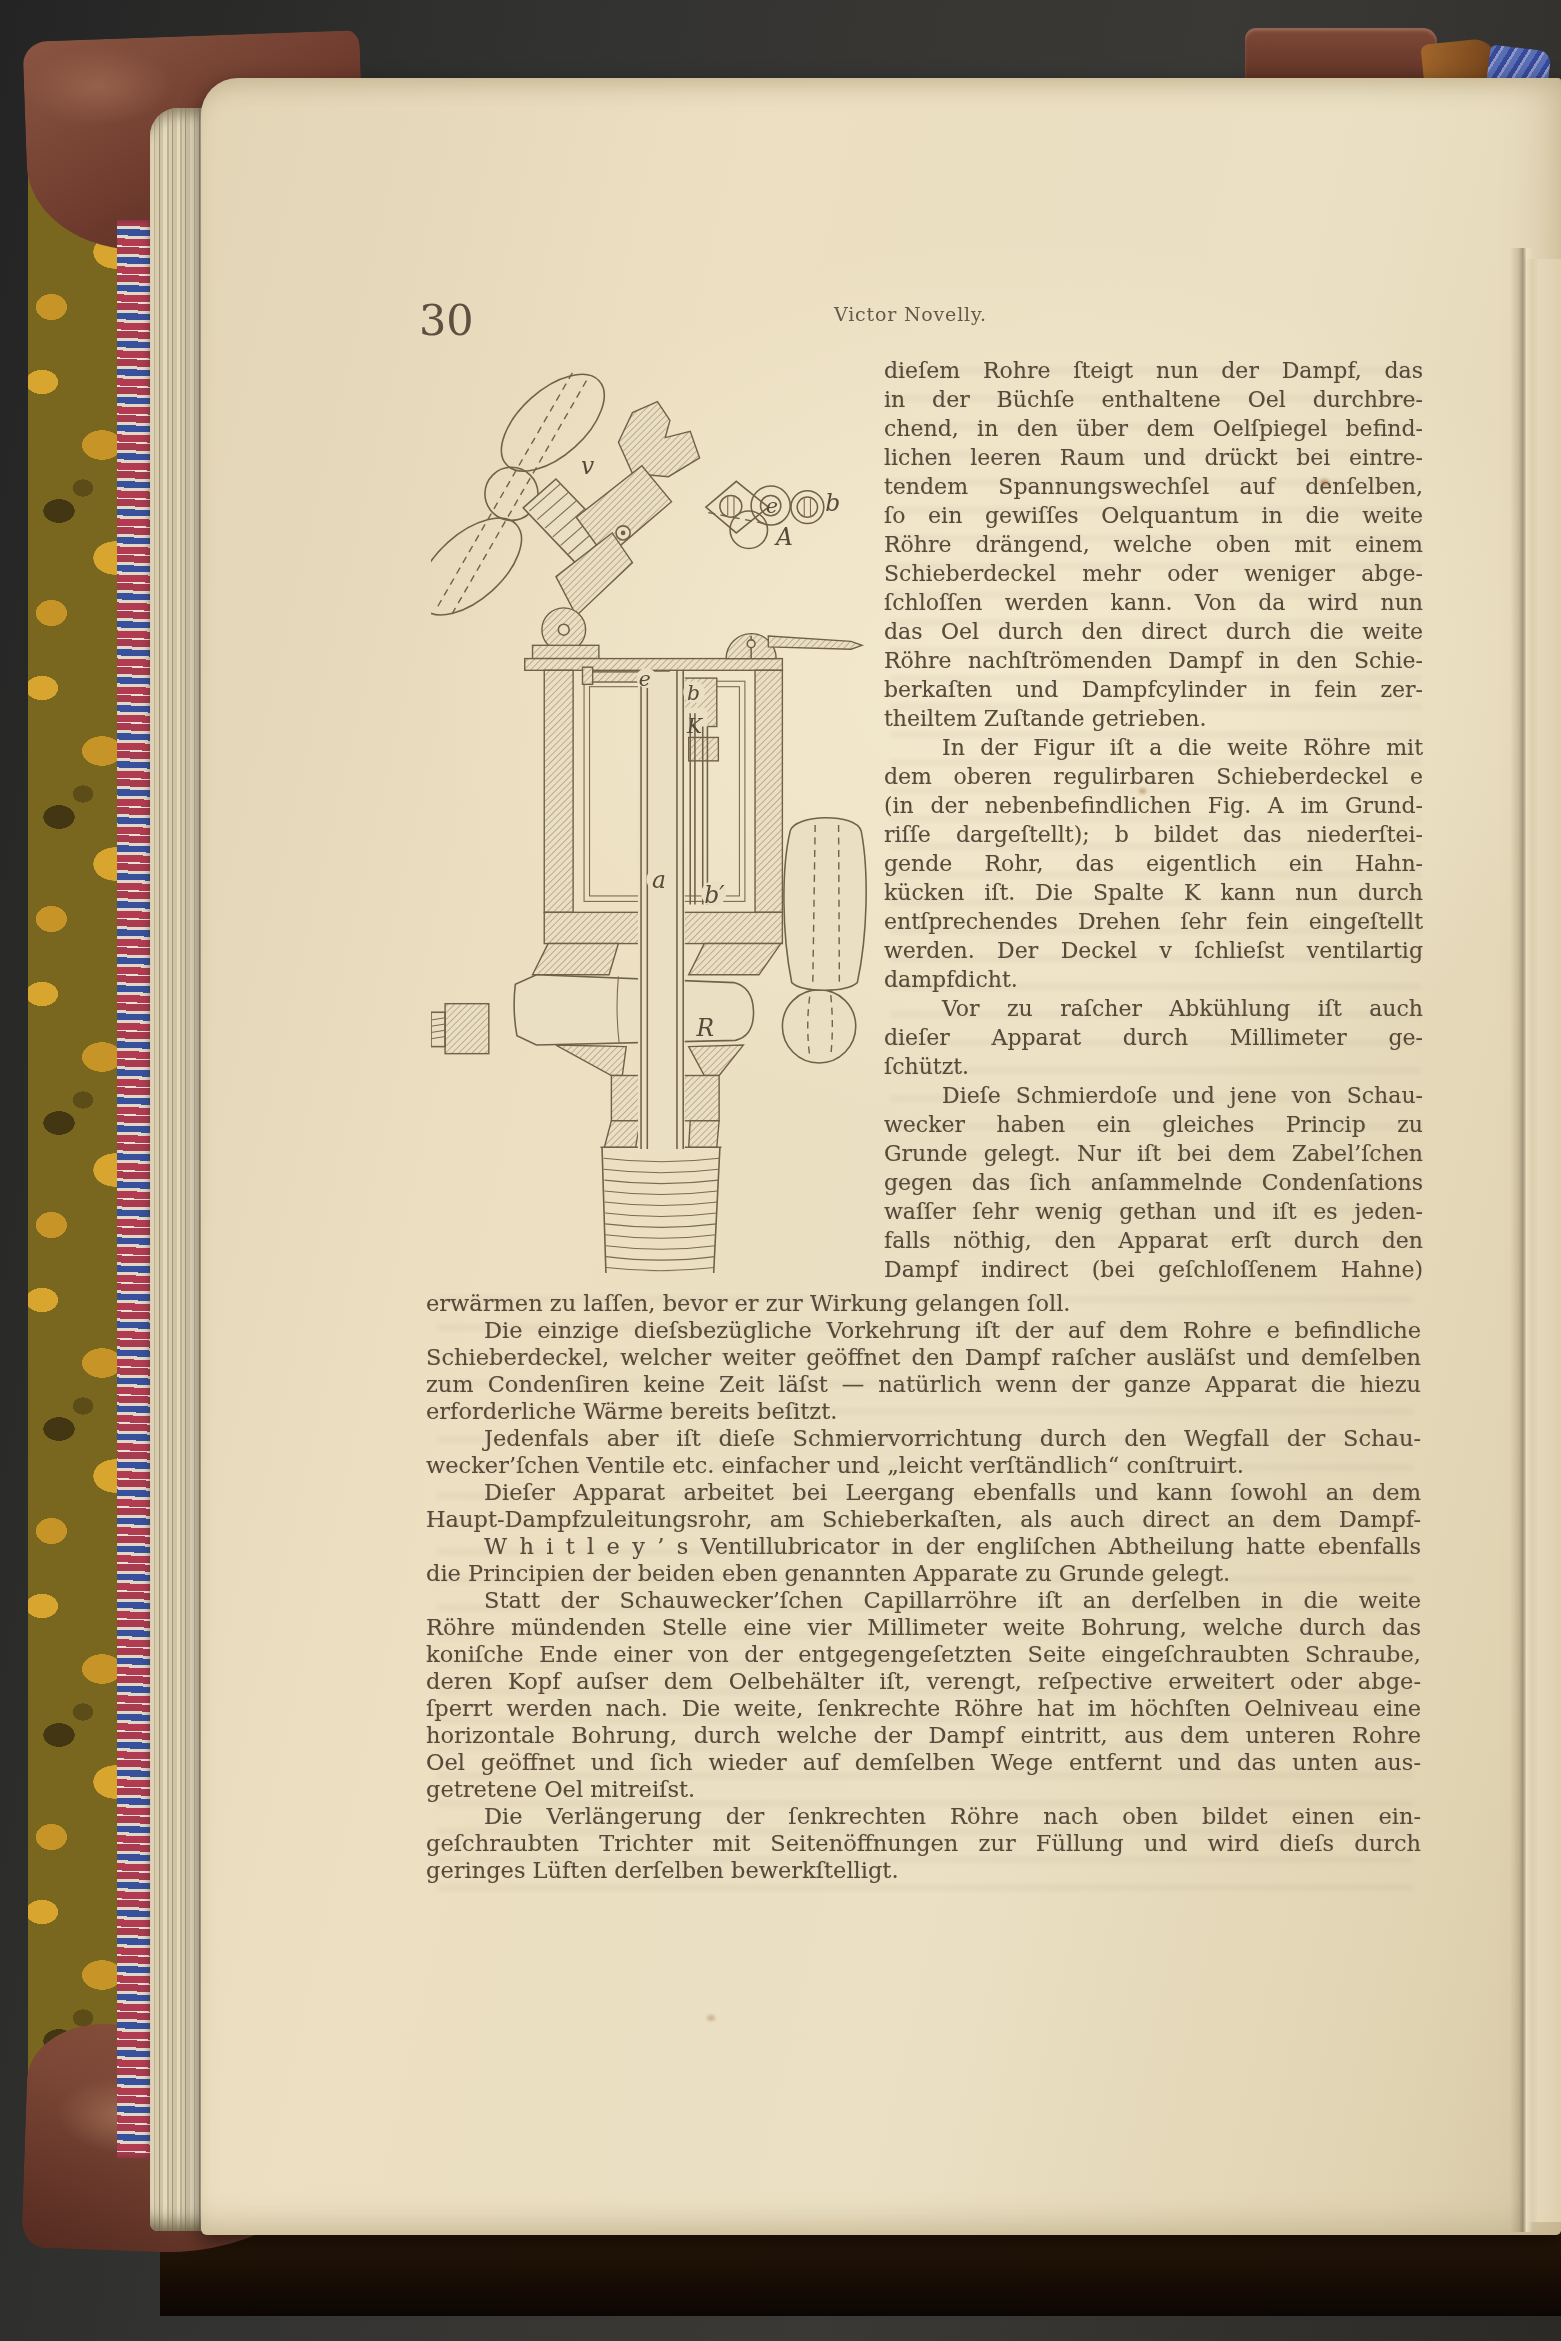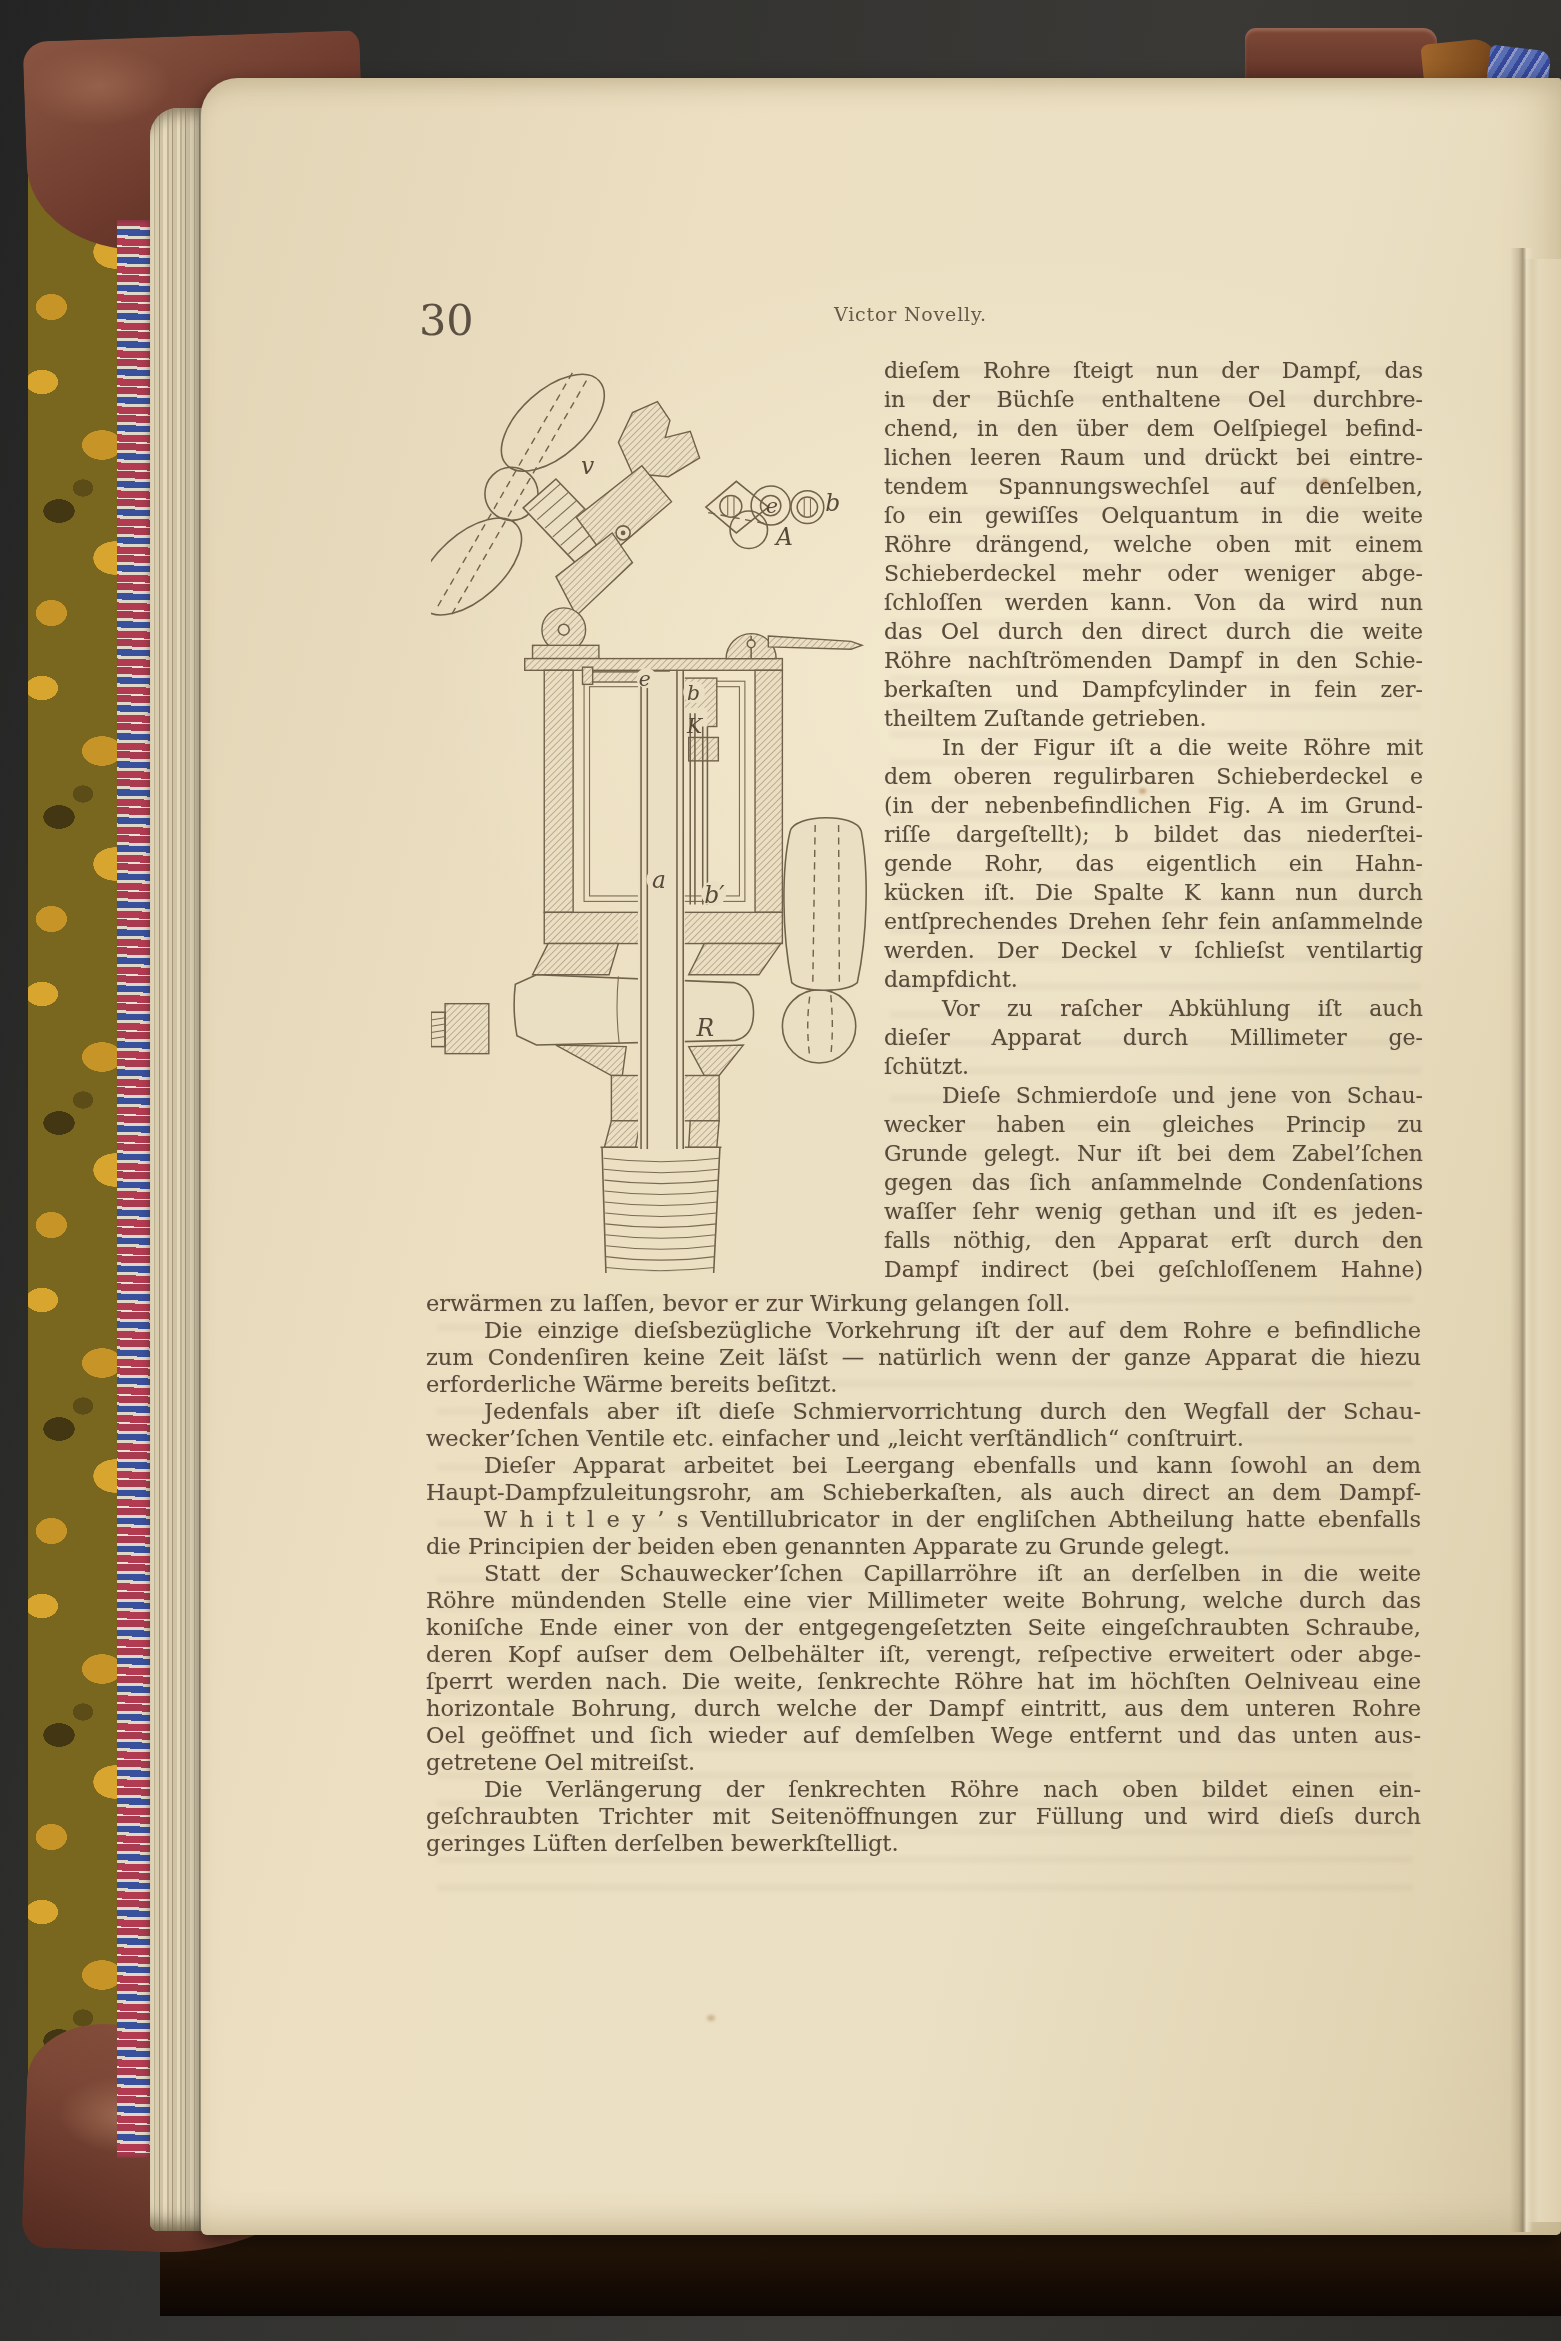--- a/index.html
+++ b/index.html
@@ -275,37 +275,38 @@
       <div class="line">das Oel durch den direct durch die weite</div>
       <div class="line">Röhre nachſtrömenden Dampf in den Schie-</div>
       <div class="line">berkaſten und Dampfcylinder in fein zer-</div>
       <div class="line last">theiltem Zuſtande getrieben.</div>
       <div class="line indent">In der Figur iſt a die weite Röhre mit</div>
       <div class="line">dem oberen regulirbaren Schieberdeckel e</div>
       <div class="line">(in der nebenbefindlichen Fig. A im Grund-</div>
       <div class="line">riſſe dargeſtellt); b bildet das niederſtei-</div>
       <div class="line">gende Rohr, das eigentlich ein Hahn-</div>
       <div class="line">kücken iſt. Die Spalte K kann nun durch</div>
-      <div class="line">entſprechendes Drehen ſehr fein anſammelnde</div>
+      <div class="line">entſprechendes Drehen ſehr fein eingeſtellt</div>
       <div class="line">werden. Der Deckel v ſchlieſst ventilartig</div>
       <div class="line last">dampfdicht.</div>
       <div class="line indent">Vor zu raſcher Abkühlung iſt auch</div>
       <div class="line">dieſer Apparat durch Millimeter ge-</div>
       <div class="line last">ſchützt.</div>
       <div class="line indent">Dieſe Schmierdoſe und jene von Schau-</div>
       <div class="line">wecker haben ein gleiches Princip zu</div>
       <div class="line">Grunde gelegt. Nur iſt bei dem Zabel’ſchen</div>
       <div class="line">gegen das ſich anſammelnde Condenſations</div>
       <div class="line">waſſer ſehr wenig gethan und iſt es jeden-</div>
       <div class="line">falls nöthig, den Apparat erſt durch den</div>
       <div class="line">Dampf indirect (bei geſchloſſenem Hahne)</div>
     </div>
   <div class="textblock full-text">
       <div class="line last">erwärmen zu laſſen,  bevor er zur Wirkung gelangen ſoll.</div>
       <div class="line indent">Die einzige dieſsbezügliche Vorkehrung iſt der auf dem Rohre e befindliche</div>
+      <div class="line">Schieberdeckel, welcher weiter geöffnet den Dampf raſcher ausläſst und demſelben</div>
       <div class="line">zum Condenſiren keine Zeit läſst — natürlich wenn der ganze Apparat die hiezu</div>
       <div class="line last">erforderliche Wärme bereits beſitzt.</div>
       <div class="line indent">Jedenfals aber iſt dieſe Schmiervorrichtung durch den Wegfall der Schau-</div>
       <div class="line last">wecker’ſchen Ventile etc. einfacher und „leicht verſtändlich“ conſtruirt.</div>
       <div class="line indent">Dieſer Apparat arbeitet bei Leergang ebenfalls und kann ſowohl an dem</div>
       <div class="line">Haupt-Dampfzuleitungsrohr, am Schieberkaſten, als auch direct an dem Dampf-</div>
       <div class="line indent">W h i t l e y ’ s Ventillubricator in der engliſchen Abtheilung hatte ebenfalls</div>
       <div class="line last">die Principien der beiden eben genannten Apparate zu Grunde gelegt.</div>
       <div class="line indent">Statt der Schauwecker’ſchen Capillarröhre iſt an derſelben in die weite</div>
       <div class="line">Röhre mündenden Stelle eine vier Millimeter weite Bohrung, welche durch das</div>

